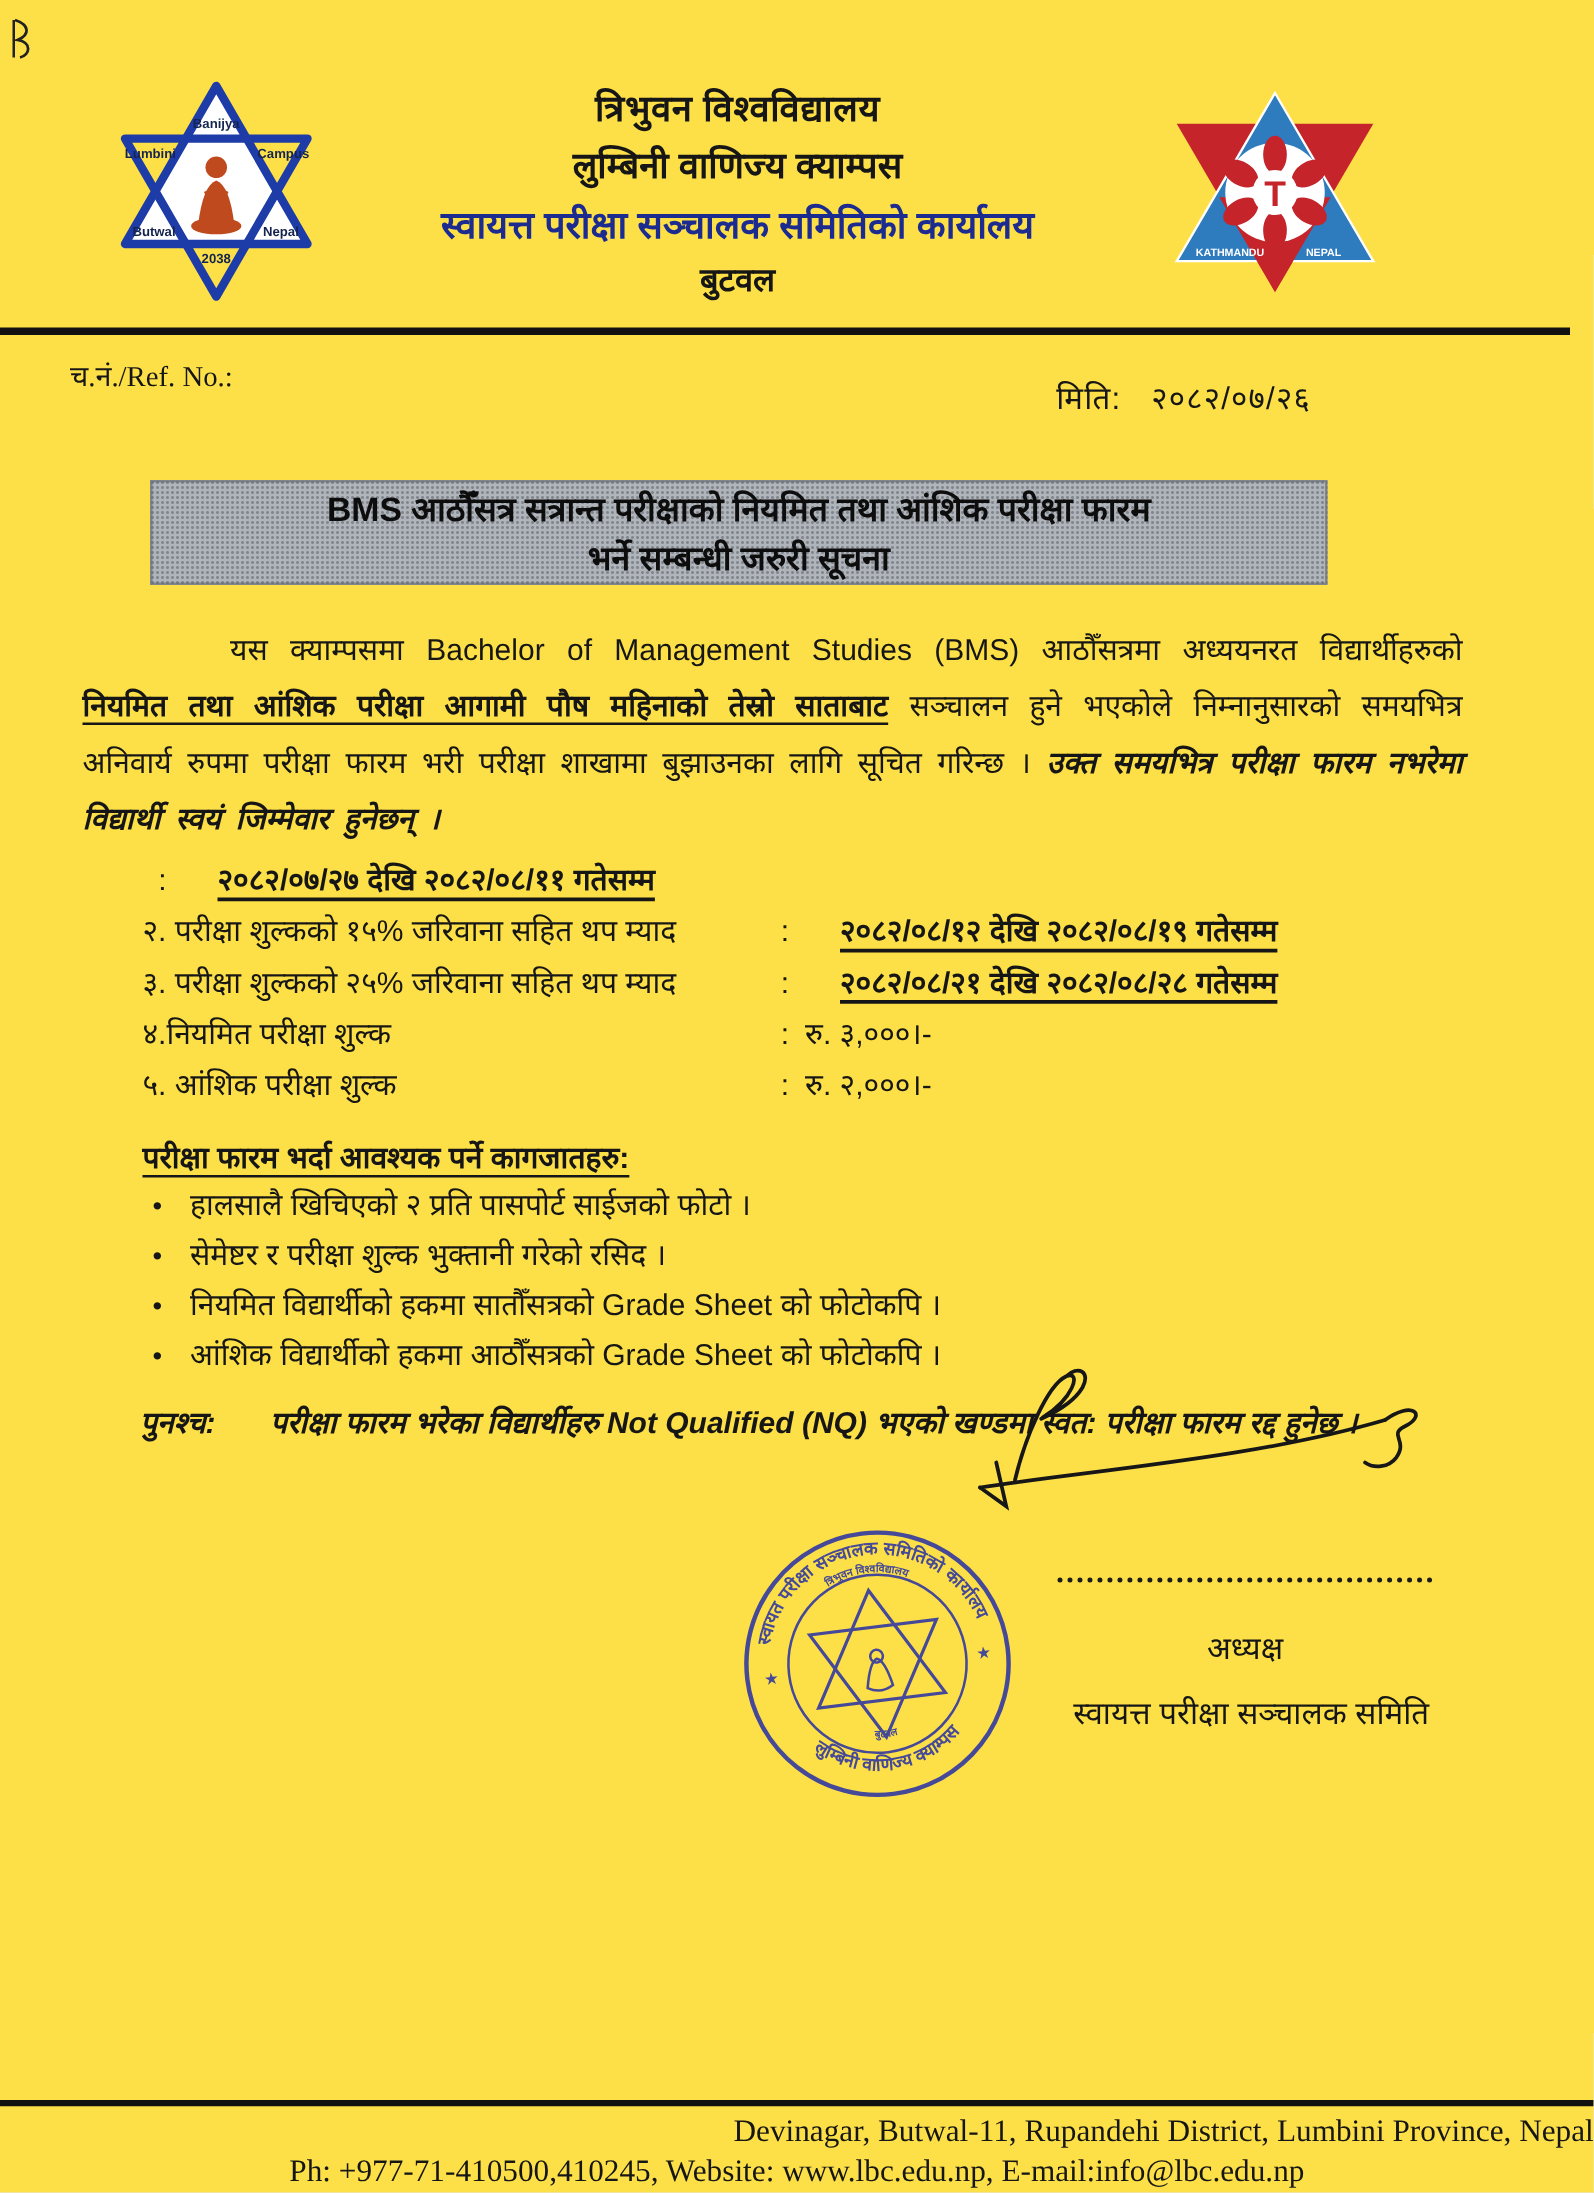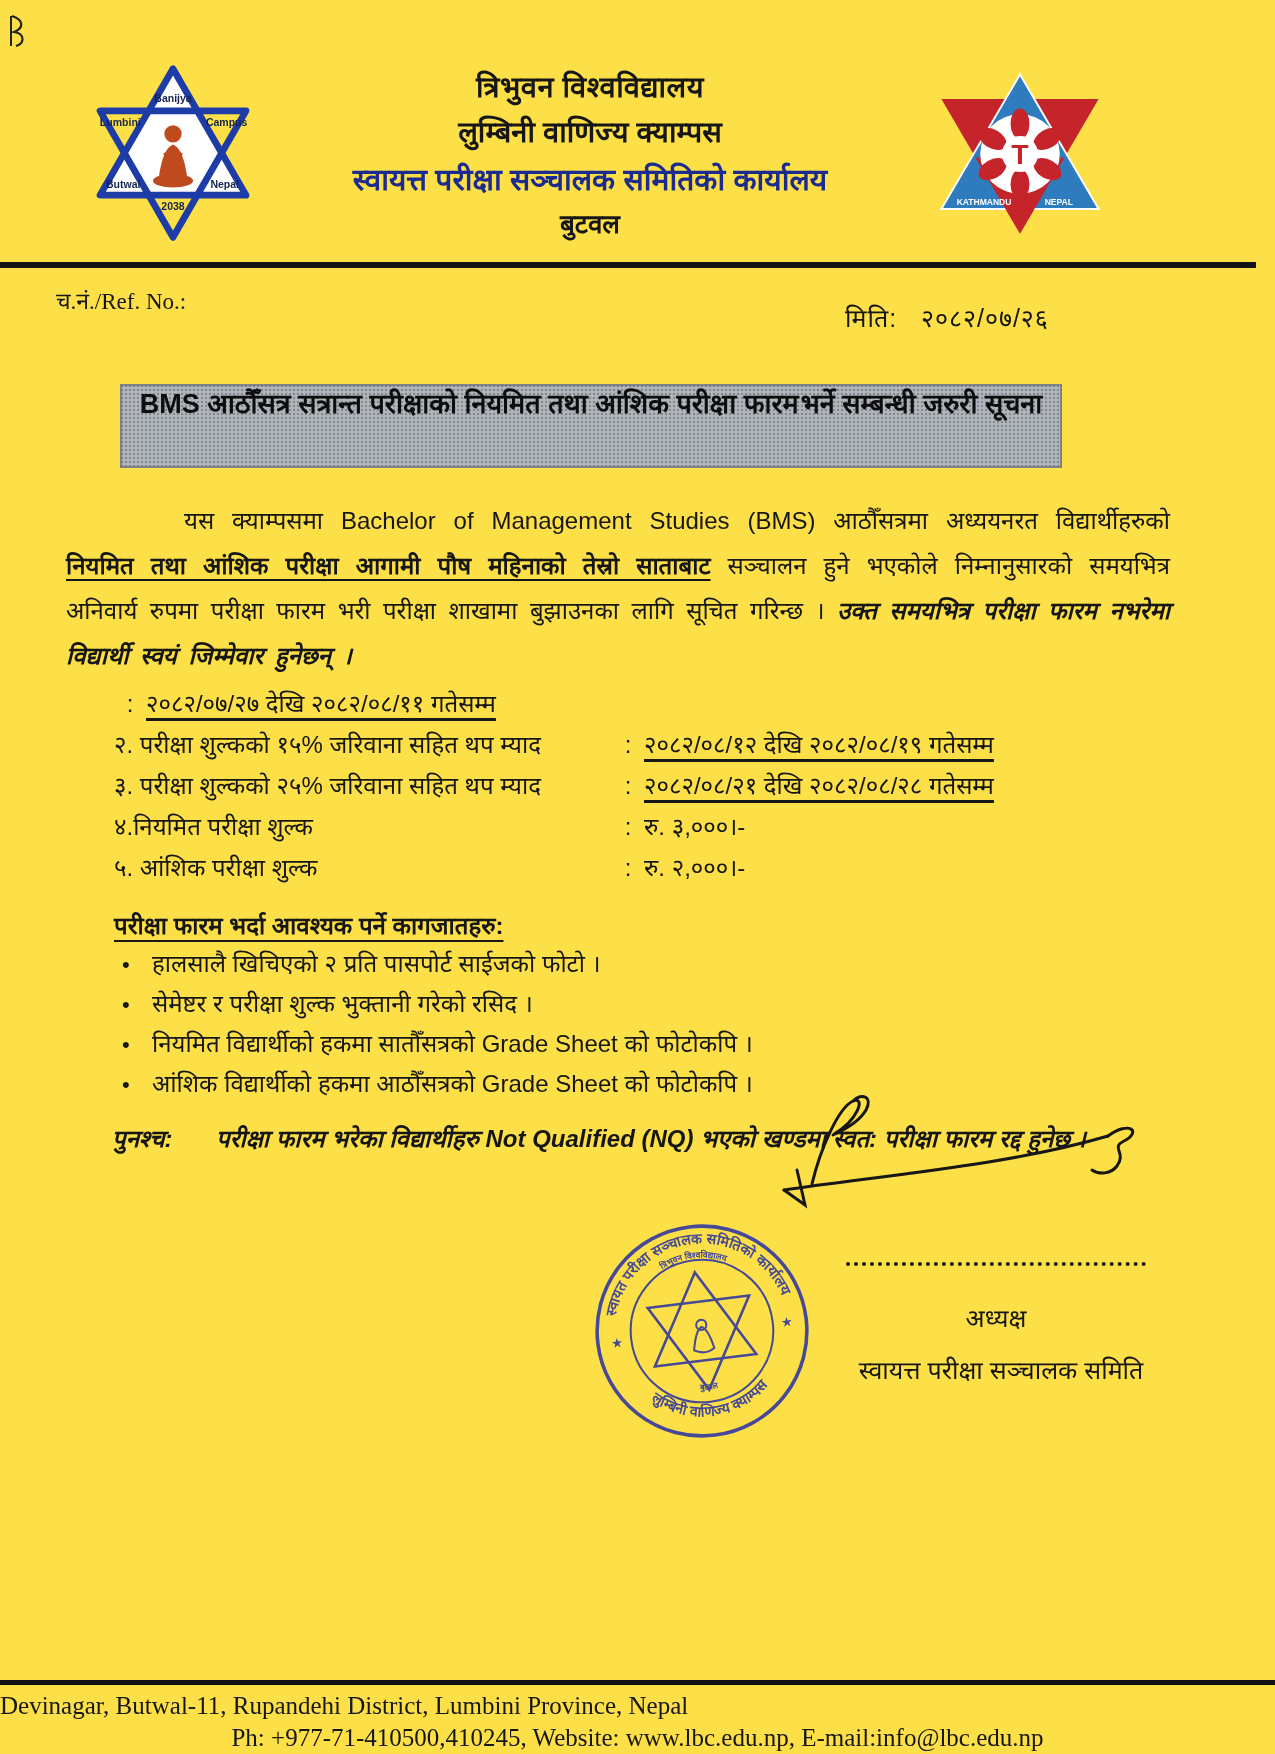--- a/index.html
+++ b/index.html
@@ -20,38 +20,38 @@
   .rule-top{position:absolute;left:0;top:262px;width:1256px;height:6px;background:#111;}
   .ref-line{position:absolute;left:56px;top:284px;font-family:Liberation Serif, serif;font-size:23px;}
   .date-line{position:absolute;left:845px;top:300px;font-size:25px;letter-spacing:1px;}
   
   .title-box{
     position:absolute;left:120px;top:384px;width:942px;height:84px;
     background-color:#b0b5bb;
     background-image:radial-gradient(circle,rgba(55,60,68,.38) 1px,transparent 1.3px);
     background-size:4px 4px;
     box-shadow:inset 0 0 0 2px rgba(90,95,102,.55);
-    text-align:center;display:flex;flex-direction:row;justify-content:center;gap:2px;
+    text-align:center;display:flex;flex-direction:column;justify-content:center;gap:2px;
   }
   .title-box .t1,.title-box .t2{font-size:27px;font-weight:bold;color:#0d0d0d;}
   
   .para{
     position:absolute;left:66px;top:498px;width:1104px;
     font-size:24px;line-height:45px;text-align:justify;word-spacing:5px;
     text-indent:118px;
   }
   .u-bold{font-weight:bold;text-decoration:underline;text-decoration-thickness:2px;text-underline-offset:5px;}
   .ital{font-style:italic;font-weight:bold;}
   
   .schedule{position:absolute;left:114px;top:686px;width:1050px;font-size:24px;}
   .sch-row{display:flex;align-items:baseline;height:41px;}
   .sch-label{width:498px;}
   .sch-colon{width:32px;text-align:center;}
   .sch-value{white-space:nowrap;}
-  .sch-value.underl{font-weight:normal;text-decoration:underline;text-decoration-thickness:2.5px;text-underline-offset:6px;}
+  .sch-value.underl{font-weight:bold;text-decoration:underline;text-decoration-thickness:2.5px;text-underline-offset:6px;margin-left:28px;}
   
   .docs-head{
     position:absolute;left:114px;top:908px;font-size:24px;font-weight:bold;
     text-decoration:underline;text-decoration-thickness:2px;text-underline-offset:6px;
   }
   .docs-list{position:absolute;left:122px;top:946px;width:1000px;font-size:24px;}
   .doc-item{display:flex;align-items:baseline;height:40px;}
   .doc-bullet{width:30px;font-size:22px;}
   
   .postscript{
@@ -61,21 +61,21 @@
   .ps-label{width:104px;flex:none;}
   .ps-text{flex:1;}
   
   .stamp{position:absolute;left:590px;top:1218px;width:224px;height:226px;transform:rotate(-7deg);opacity:.88;}
   .signature{position:absolute;left:726px;top:1072px;width:436px;height:146px;}
   .dotted-line{position:absolute;left:846px;top:1262px;width:300px;border-bottom:4px dotted #1c1c1c;}
   .sig-role{position:absolute;left:846px;top:1300px;width:300px;text-align:center;font-size:25px;}
   .sig-committee{position:absolute;left:786px;top:1340px;width:430px;text-align:center;font-size:25px;white-space:nowrap;margin-top:12px;}
   
   .rule-bottom{position:absolute;left:0;top:1680px;width:1275px;height:5px;background:#111;}
-  .footer-address{position:absolute;left:0;top:1692px;width:1275px;text-align:left;
+  .footer-address{position:absolute;left:0;top:1692px;width:1275px;text-align:right;
     font-family:"Liberation Serif",serif;font-size:25px;}
   .footer-contact{position:absolute;left:0;top:1724px;width:1275px;text-align:center;
     font-family:"Liberation Serif",serif;font-size:25px;}
   svg text{font-family:"Liberation Sans",sans-serif;}
 </style>
 </head>
 <body>
 
 <div class="page">
 

